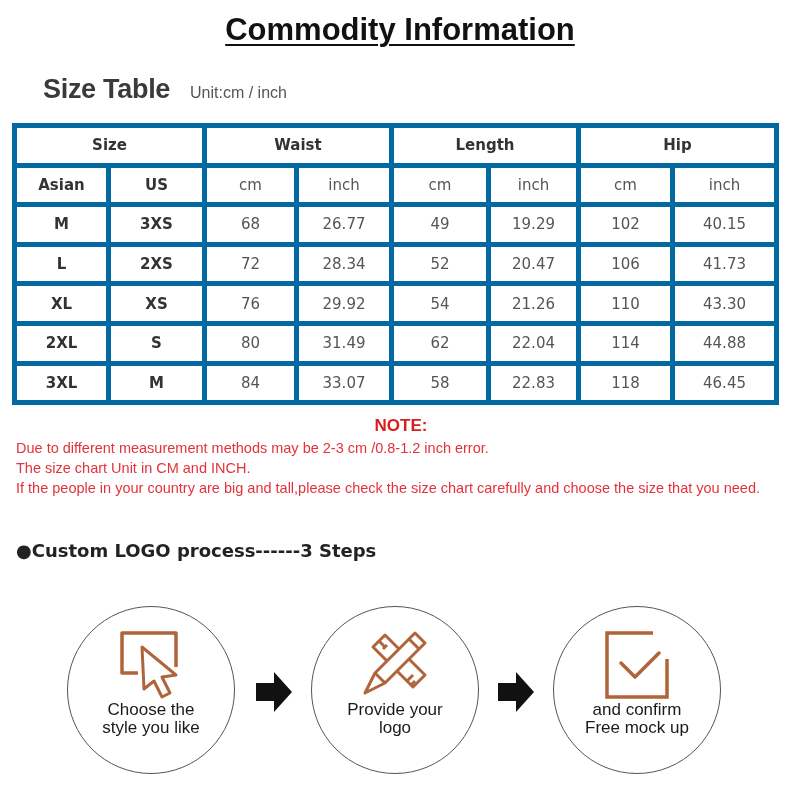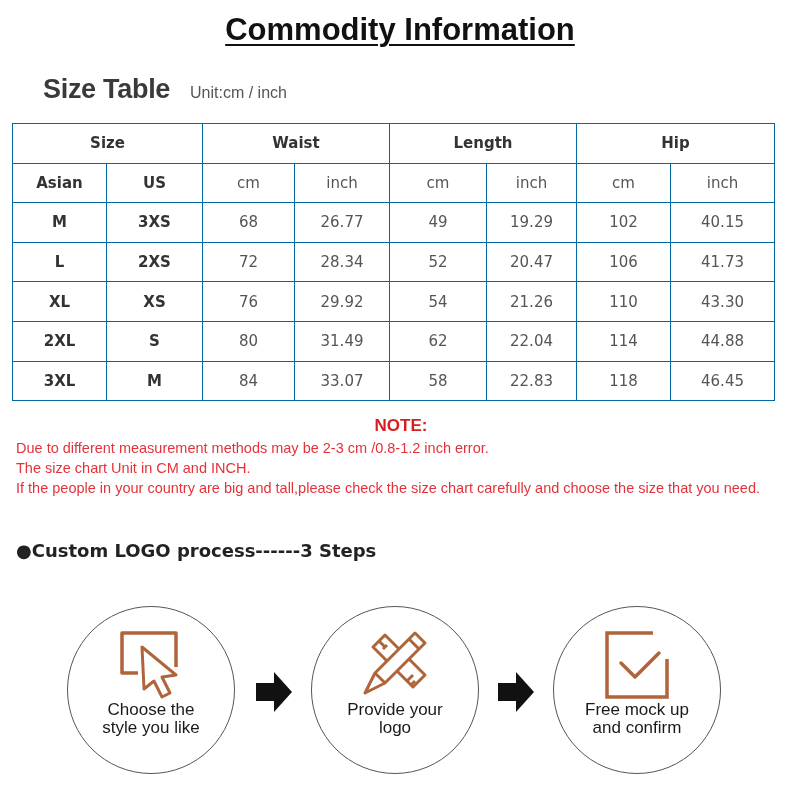--- a/index.html
+++ b/index.html
@@ -14,21 +14,21 @@
   .size-header { position:absolute; left:30px; top:74px; display:flex; align-items:baseline; }
   .size-title { font-size:27px; font-weight:bold; color:#3a3a3a; letter-spacing:-0.3px;margin-left:13px; }
   .size-unit { font-size:16px; color:#555; margin-left:20px; }
 
   table.sizes {
     position:absolute; left:12px; top:123px; width:762px;
     border-collapse:collapse; table-layout:fixed;
     font-family:"DejaVu Sans", sans-serif;
   }
   table.sizes td {
-    border:1px solid #0369a1; height:39.6px; text-align:center; vertical-align:middle;
+    border:5px solid #0369a1; height:39.6px; text-align:center; vertical-align:middle;
     font-size:15px; color:#555;
   }
   table.sizes td.b { font-weight:bold; color:#333; }
   table.sizes tr.grp td { font-weight:bold; color:#333; }
 
   .note { position:absolute; left:16px; top:416px; width:770px; color:#e02020; }
   .note-title { font-size:17px; font-weight:bold; color:#d81e1e; margin-bottom:2px;text-align:center; }
   .note-line { font-size:14.5px; line-height:20px; color:#e5323a; }
 
   .process { position:absolute; left:16px; top:540px; font-size:18px; font-weight:bold; color:#222; font-family:"DejaVu Sans", sans-serif; }
@@ -181,16 +181,16 @@
 </svg>
 
 <div class="step" style="left:553px; top:606px;">
   <span class="icon" style="top:20px;">
     <svg width="72" height="74" viewBox="0 0 72 74">
       <path d="M52 6 H6 V70 H66 V32" fill="none" stroke="#b0643a" stroke-width="3.5" stroke-linejoin="miter"></path>
       <path d="M20 36 L34 50 L58 26" fill="none" stroke="#b0643a" stroke-width="3.5" stroke-linecap="round" stroke-linejoin="round"></path>
     </svg>
   </span>
   <div class="label">
+    <div>and confirm</div>
     <div>Free mock up</div>
-    <div>and confirm</div>
   </div>
 </div>
 
 </body></html>

